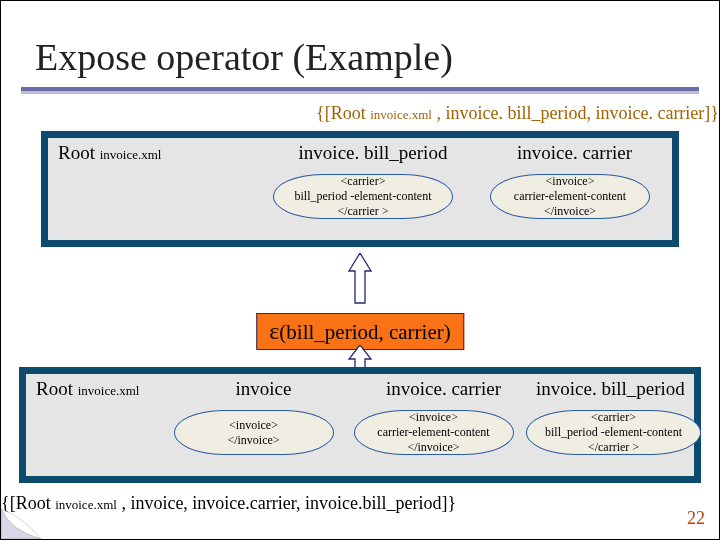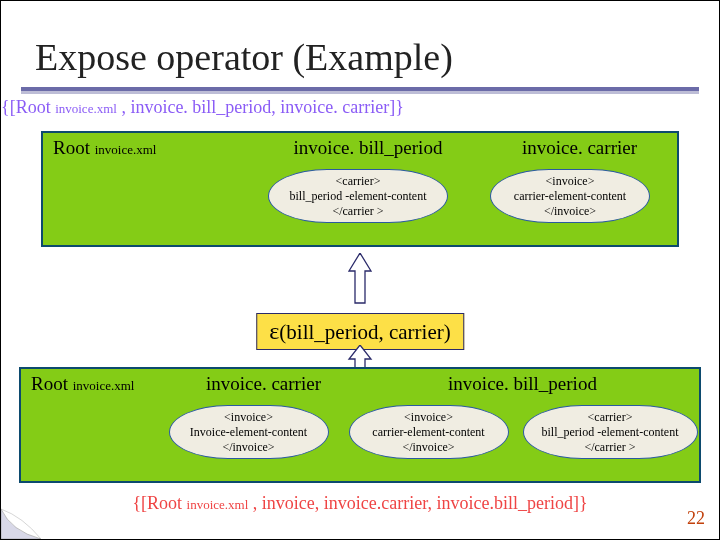--- a/index.html
+++ b/index.html
@@ -18,32 +18,32 @@
     color: #222;
     font-weight: normal;
   }
   .title-rule {
     height: 4px;
     margin: 4px 20px 2px 20px;
     background: linear-gradient(#6b6ba8, #6b6ba8);
     box-shadow: 0 3px 0 #bdbdd6;
   }
   .set-label {
-    text-align: left;
-    color: #8b5cf6;
+    text-align: right;
+    color: #a16207;
     font-size: 18px;
-    margin-top: 6px;
+    margin-top: 12px;
   }
   .sub1 { font-size: 13px; }
   .stage {
     position: absolute;
     left: 40px;
     right: 40px;
-    border: 2px solid #0c4a6e;
-    background: #84cc16;
+    border: 7px solid #0c4a6e;
+    background: #e5e5e5;
   }
   .stage-top { top: 130px; height: 116px; }
   .stage-bot { top: 366px; height: 116px; left: 18px; right: 18px; }
   .headers {
     display: flex;
     padding: 4px 10px 2px 10px;
   }
   .hdr {
     font-size: 19px;
     color: #000;
@@ -58,57 +58,57 @@
   }
   .bubble {
     border: 1.5px solid #2a5aa0;
     border-radius: 70px / 32px;
     background: #f0ede2;
     text-align: center;
     font-size: 12px;
     line-height: 1.25;
     padding: 8px 10px;
     color: #000;
-    height: 54px;
+    height: 45px;
     display: flex;
     flex-direction: column;
     justify-content: center;
   }
   .arrow-up {
     position: absolute;
     width: 30px;
     height: 54px;
     left: 50%;
     transform: translateX(-50%);
   }
   .arrow-up svg { width: 100%; height: 100%; }
   .eps-box {
     position: absolute;
     left: 50%; transform: translateX(-50%);
     top: 312px;
     border: 1px solid #2a2a6a;
-    background: #fde047;
+    background: #f97316;
     font-size: 21px;
     padding: 4px 12px;
     text-align: center;
   }
   .eps { font-style: normal; font-family: Georgia, serif; font-size: 24px;}
   .page-num {
     position: absolute;
     right: 14px;
     bottom: 10px;
     font-size: 18px;
     color: #c2410c;
   }
   .bottom-set {
     position: absolute;
     left: 0; right: 0;
     top: 492px;
-    text-align: center;
-    color: #ef4444;
+    text-align: left;
+    color: #000000;
     font-size: 18px;
   }
   .corner {
     position: absolute;
     left: 0; bottom: 0;
     width: 40px; height: 40px;
   }
 </style>
 </head>
 <body>
@@ -161,29 +161,29 @@
   <svg viewBox="0 0 30 28">
     <polygon points="15,0 26,14 20,14 20,26 10,26 10,14 4,14" fill="#fff" stroke="#2a2a6a" stroke-width="1.3"></polygon>
   </svg>
 </div>
 
 <div class="stage stage-bot">
   <div class="headers">
     <div class="hdr" style="flex:0 0 140px">
       <span>Root </span><span class="sub">invoice.xml</span>
     </div>
+    <div class="hdr" style="flex:0 0 175px;text-align:center">invoice</div>
     <div class="hdr" style="flex:0 0 185px;text-align:center">invoice. carrier</div>
     <div class="hdr" style="flex:1;text-align:center">invoice. bill_period</div>
   </div>
   <div class="bubbles">
     <div style="flex:0 0 140px"></div>
     <div style="flex:0 0 175px;display:flex;justify-content:center">
       <div class="bubble" style="width:160px">
         <div>&lt;invoice&gt;</div>
-        <div>Invoice-element-content</div>
         <div>&lt;/invoice&gt;</div>
       </div>
     </div>
     <div style="flex:0 0 185px;display:flex;justify-content:center">
       <div class="bubble" style="width:160px">
         <div>&lt;invoice&gt;</div>
         <div>carrier-element-content</div>
         <div>&lt;/invoice&gt;</div>
       </div>
     </div>

